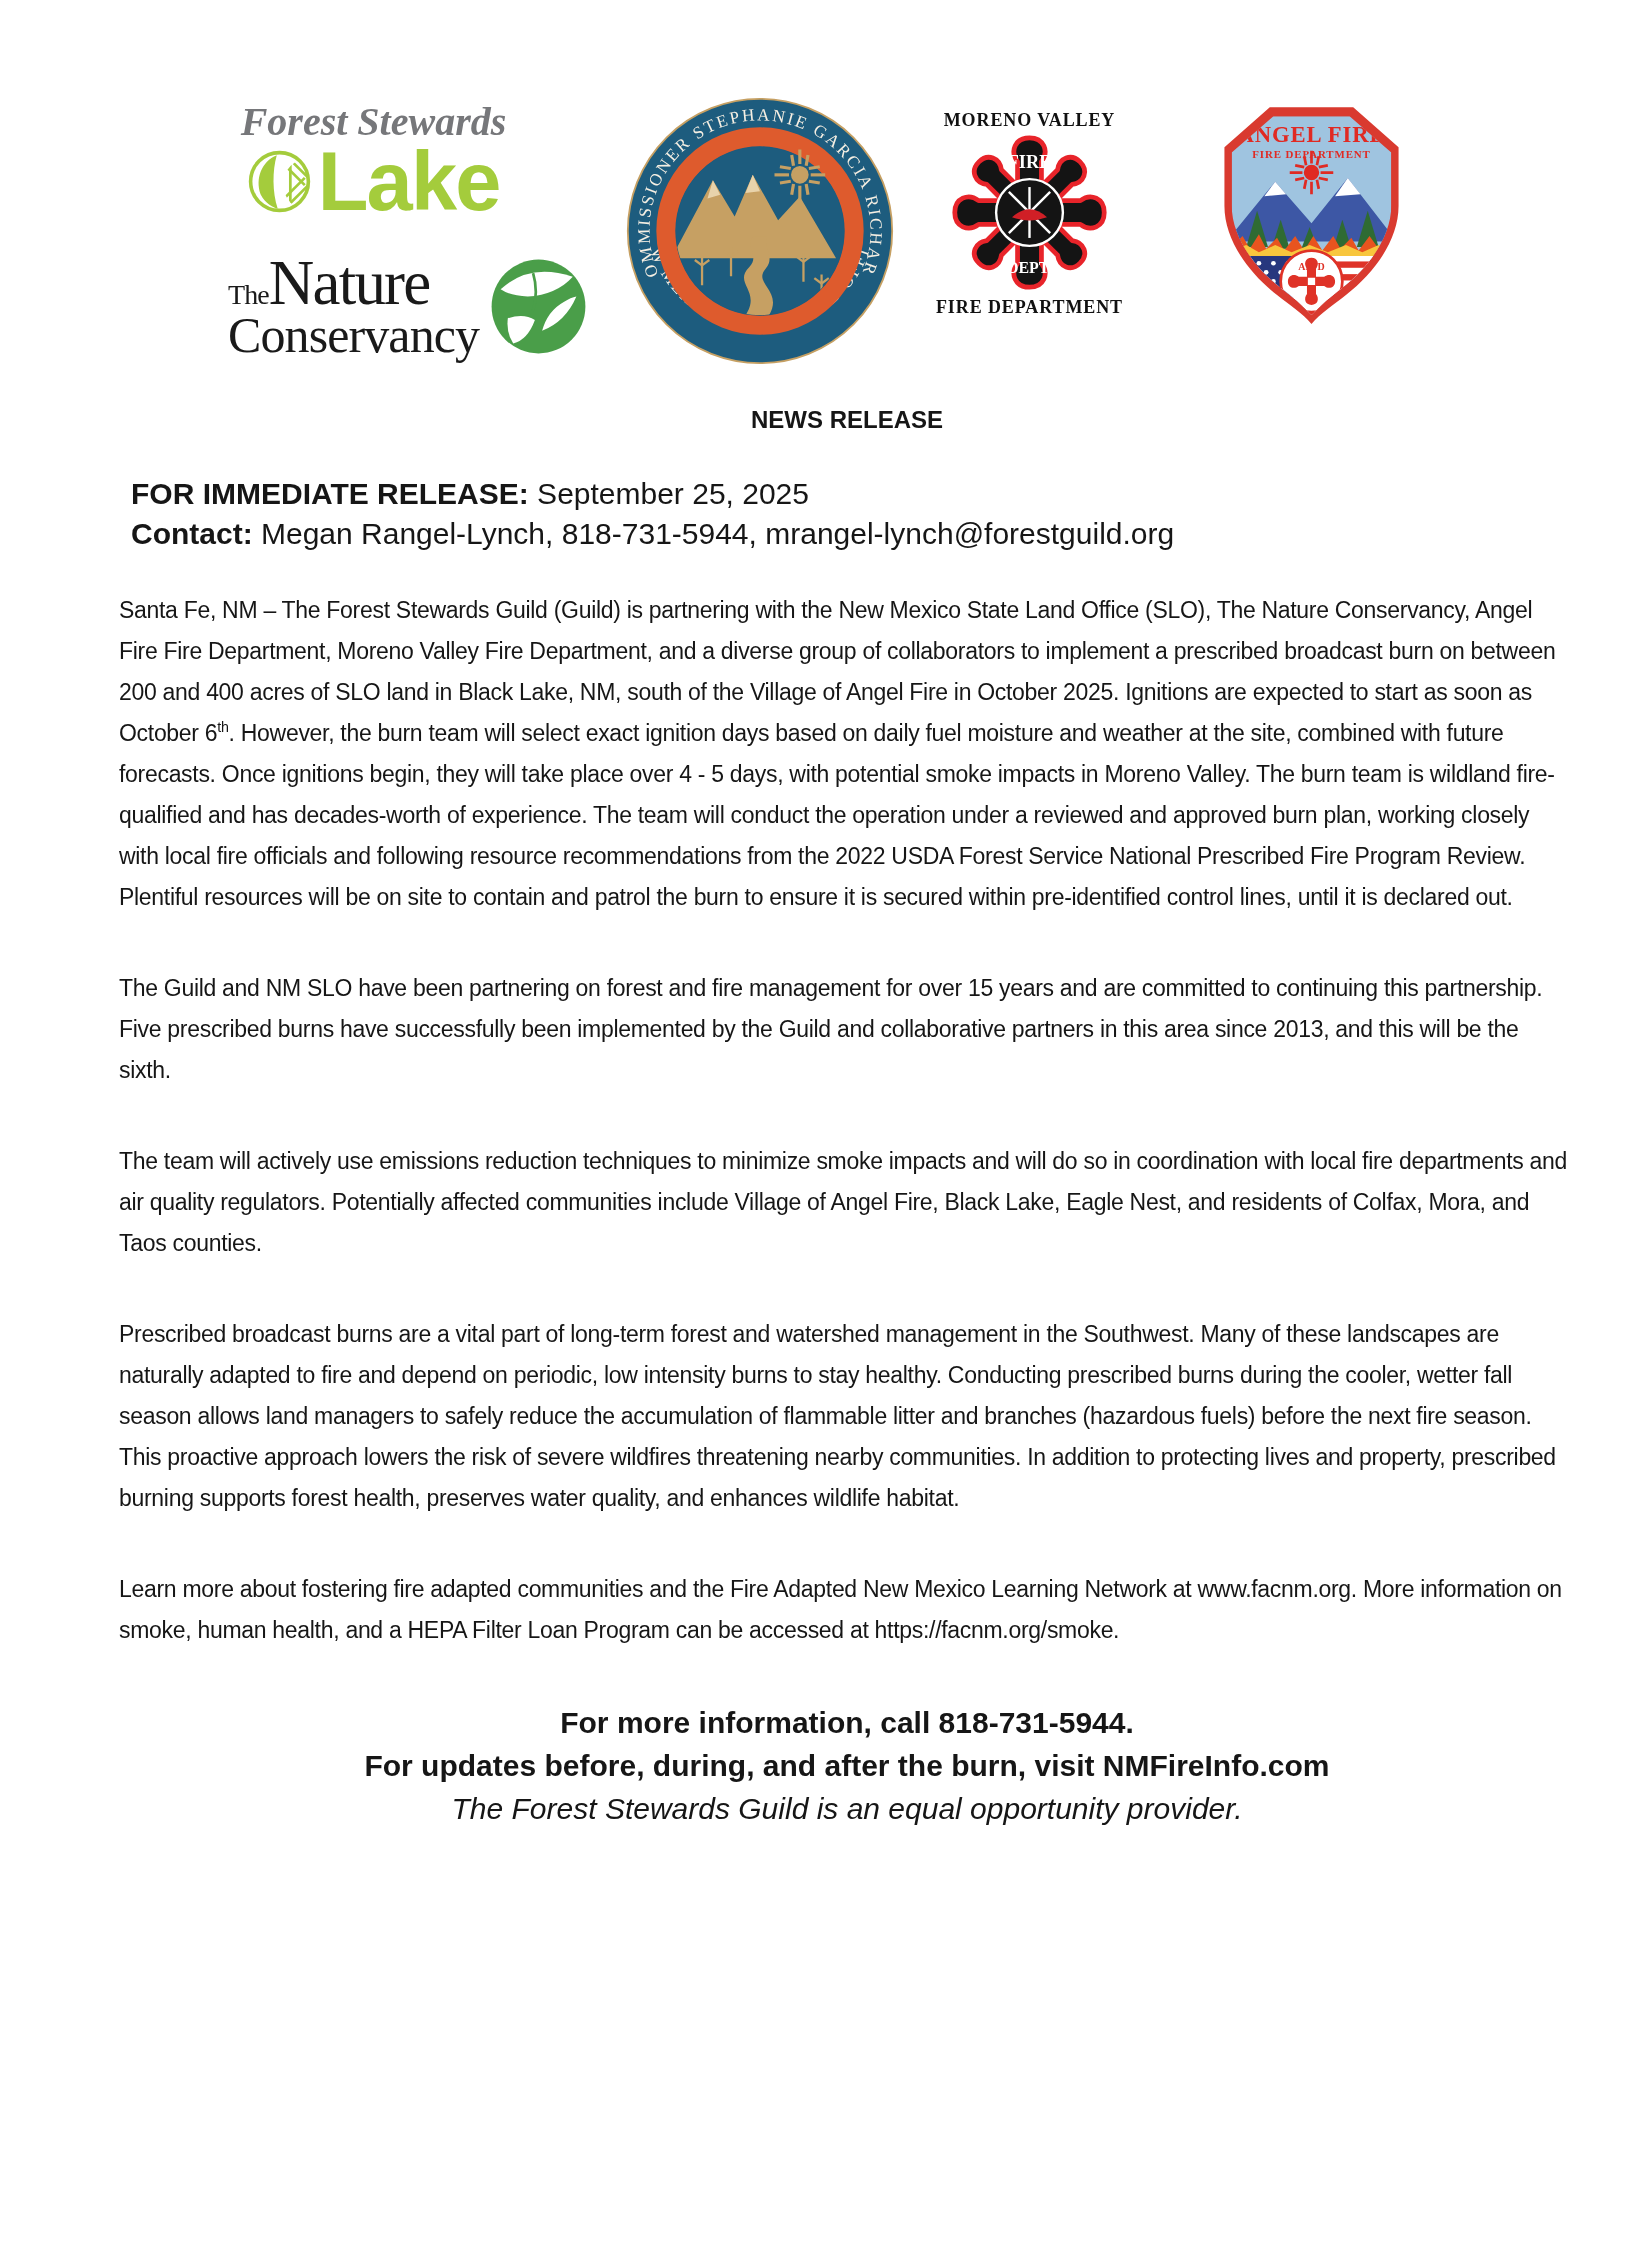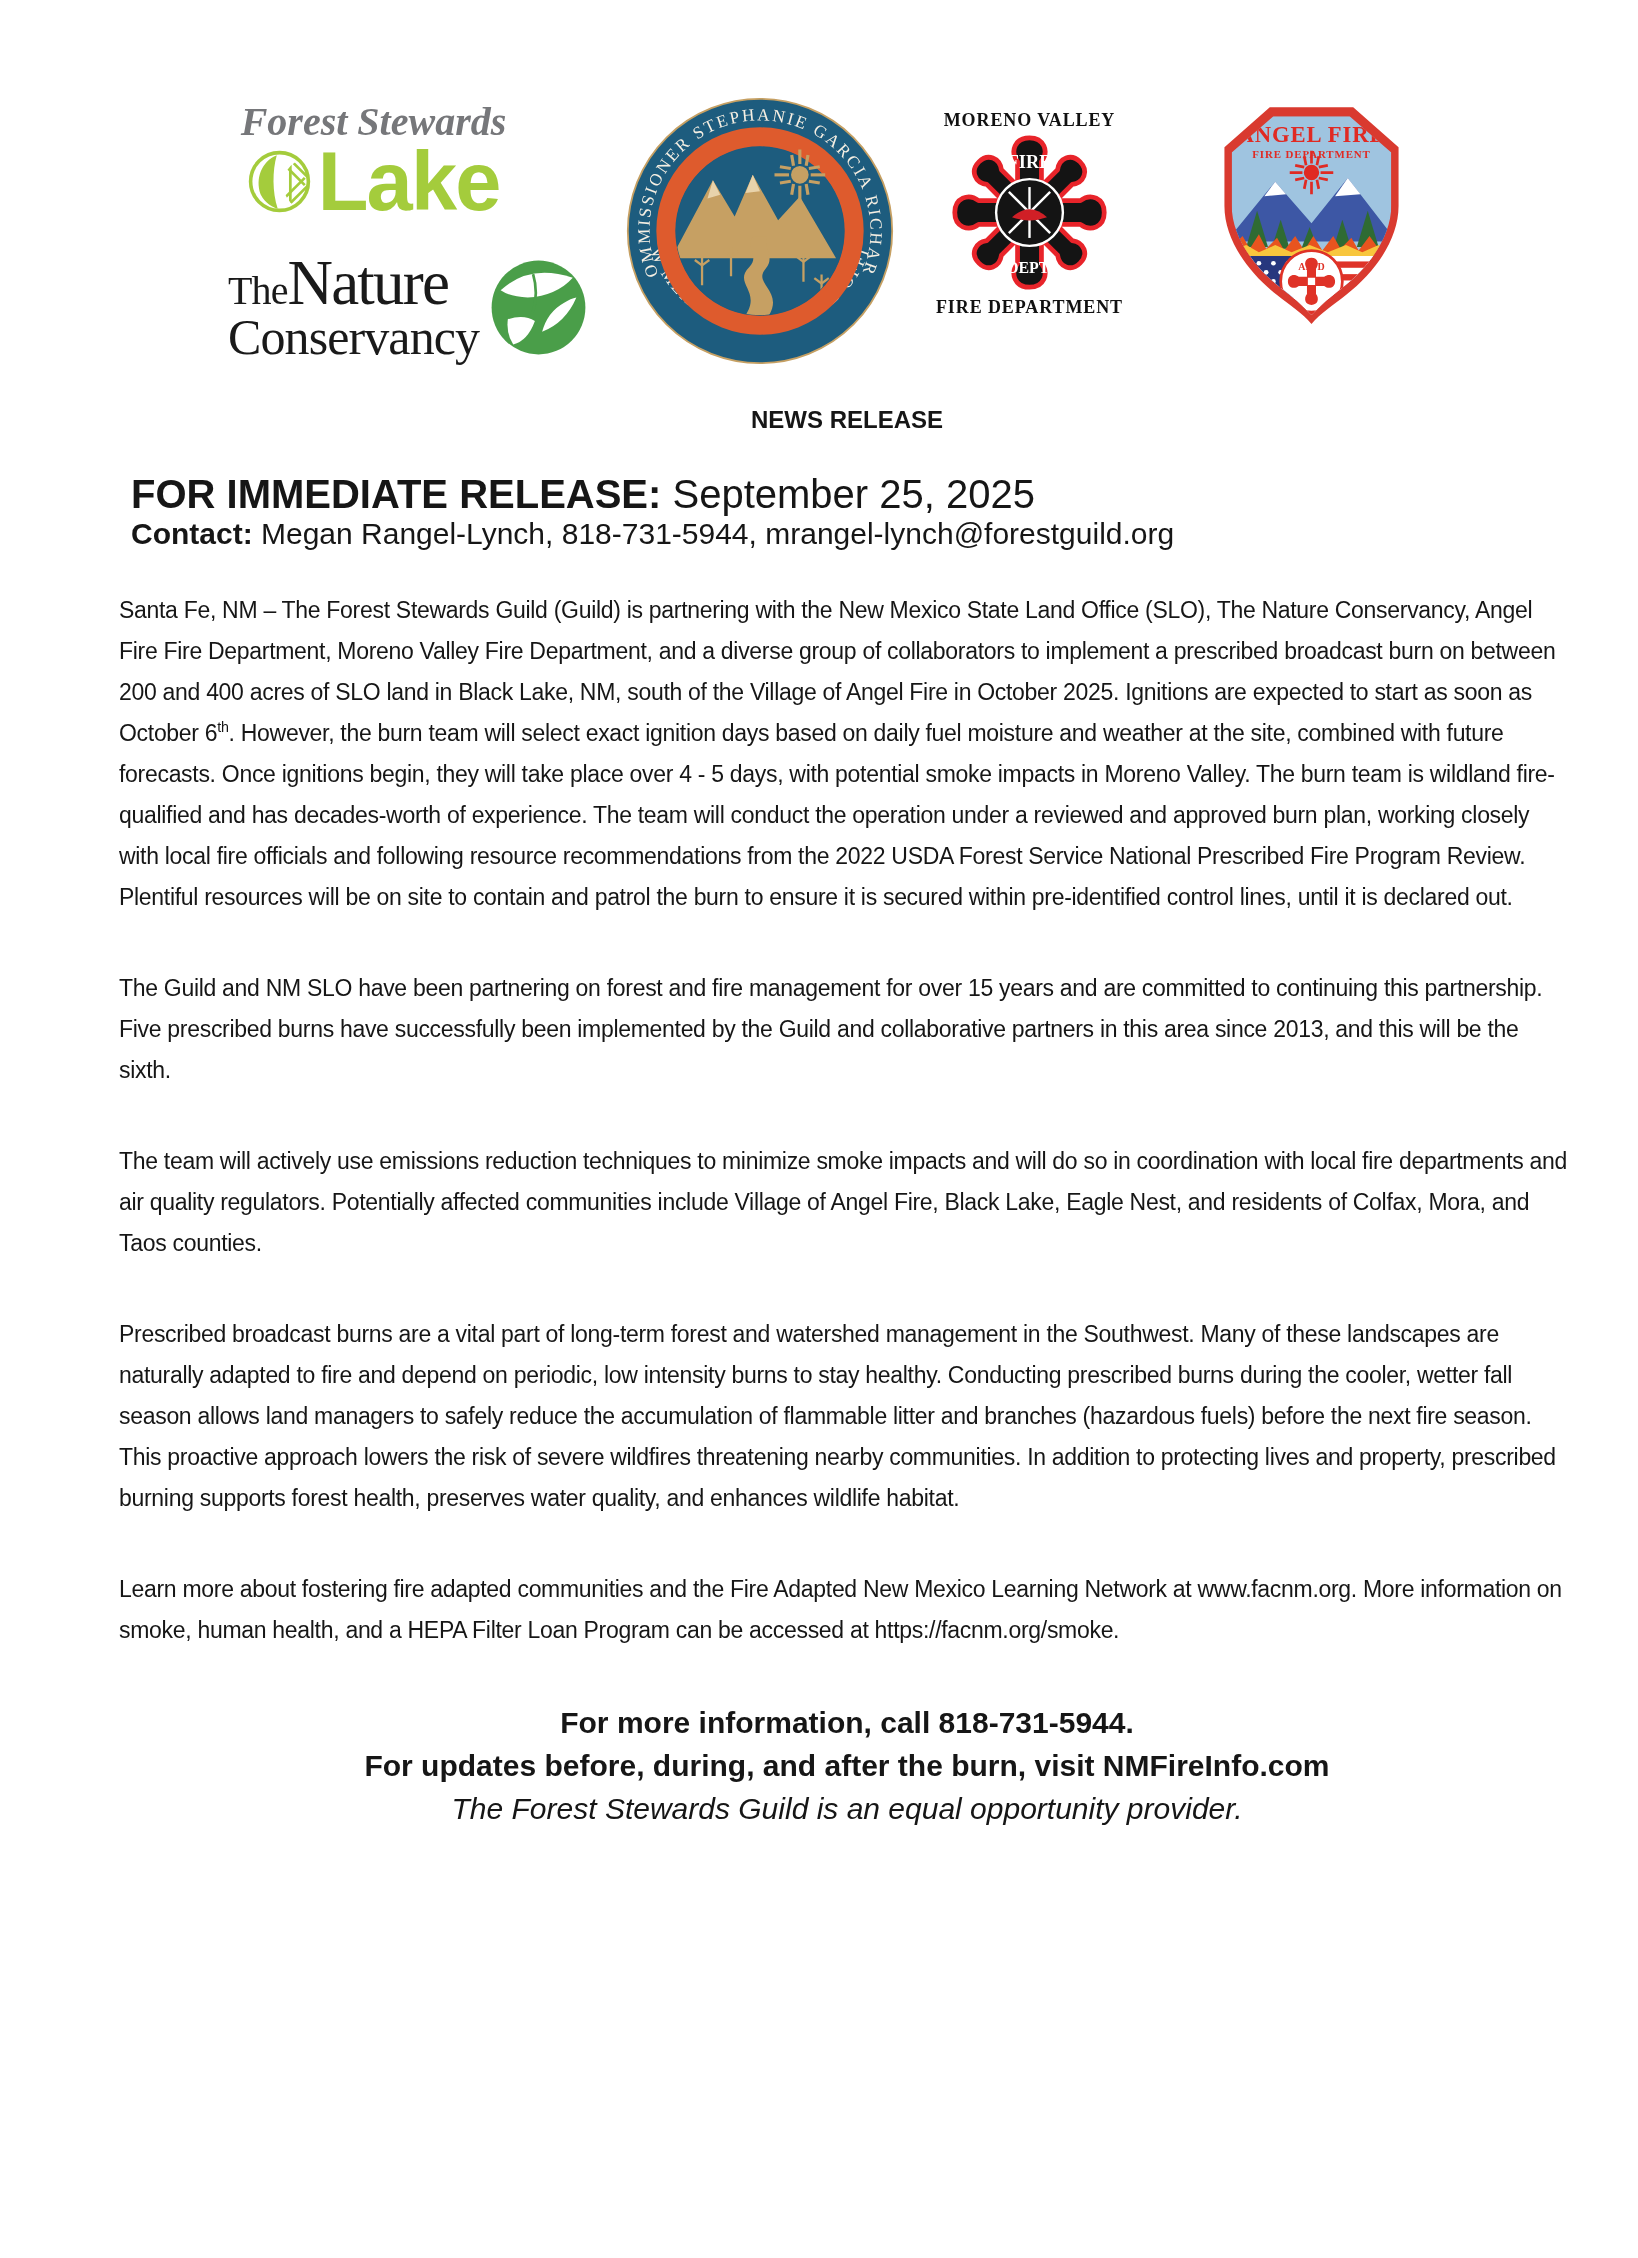--- a/index.html
+++ b/index.html
@@ -21,39 +21,39 @@
     font-size:40px;color:#76777A;line-height:1.05;
   }
   .fsg-row{display:flex;align-items:center;justify-content:center;gap:5.4px;margin-top:3.6px;}
   .fsg-guild{
     font-weight:700;font-size:83px;color:#A4CC3C;
     line-height:0.85;letter-spacing:-1.8px;
   }
   .tnc-logo{position:absolute;left:228px;top:255px;display:flex;align-items:center;gap:9px;}
   .tnc-text{font-family:"Liberation Serif",serif;color:#1a1a1a;}
   .tnc-top{display:flex;align-items:baseline;}
-  .tnc-the{font-size:40px;letter-spacing:-0.9px;}
+  .tnc-the{font-size:28px;letter-spacing:-0.9px;}
   .tnc-nature{font-size:63px;letter-spacing:-1.8px;line-height:0.9;}
   .tnc-conservancy{font-size:50px;letter-spacing:-0.9px;line-height:0.92;}
   .seal-logo{position:absolute;left:626px;top:96px;}
   .moreno-logo{position:absolute;left:921px;top:110px;width:217px;text-align:center;}
   .moreno-top,.moreno-bottom{
     font-family:"Liberation Serif",serif;font-weight:700;
     font-size:18px;color:#111;letter-spacing:0.9px;white-space:nowrap;
   }
   .moreno-top{margin-bottom:1.8px;}
   .moreno-bottom{margin-top:1.8px;}
   .angel-logo{position:absolute;left:1219px;top:103px;}
   svg text{font-family:"Liberation Serif",serif;}
   
   .news-release{
     margin:1.8px 63px 0 119px;text-align:center;
     font-weight:700;font-size:24px;line-height:40px;
   }
-  .release-line{margin:34px 63px 0 131px;font-size:40px;line-height:40px;}
+  .release-line{margin:34px 63px 0 131px;font-size:30px;line-height:40px;}
   .contact-line{margin:0 63px 0 131px;font-size:30px;line-height:40px;}
   .bold{font-weight:700;}
   .doc-title{
     margin:38px 63px 0 119px;
     font-weight:700;font-size:37px;line-height:48px;letter-spacing:-0.5px;
   }
   .body-text{margin:36px 65px 0 119px;}
   .body-text p{
     margin:0 0 50px 0;
     font-size:23px;line-height:41px;letter-spacing:-0.3px;

